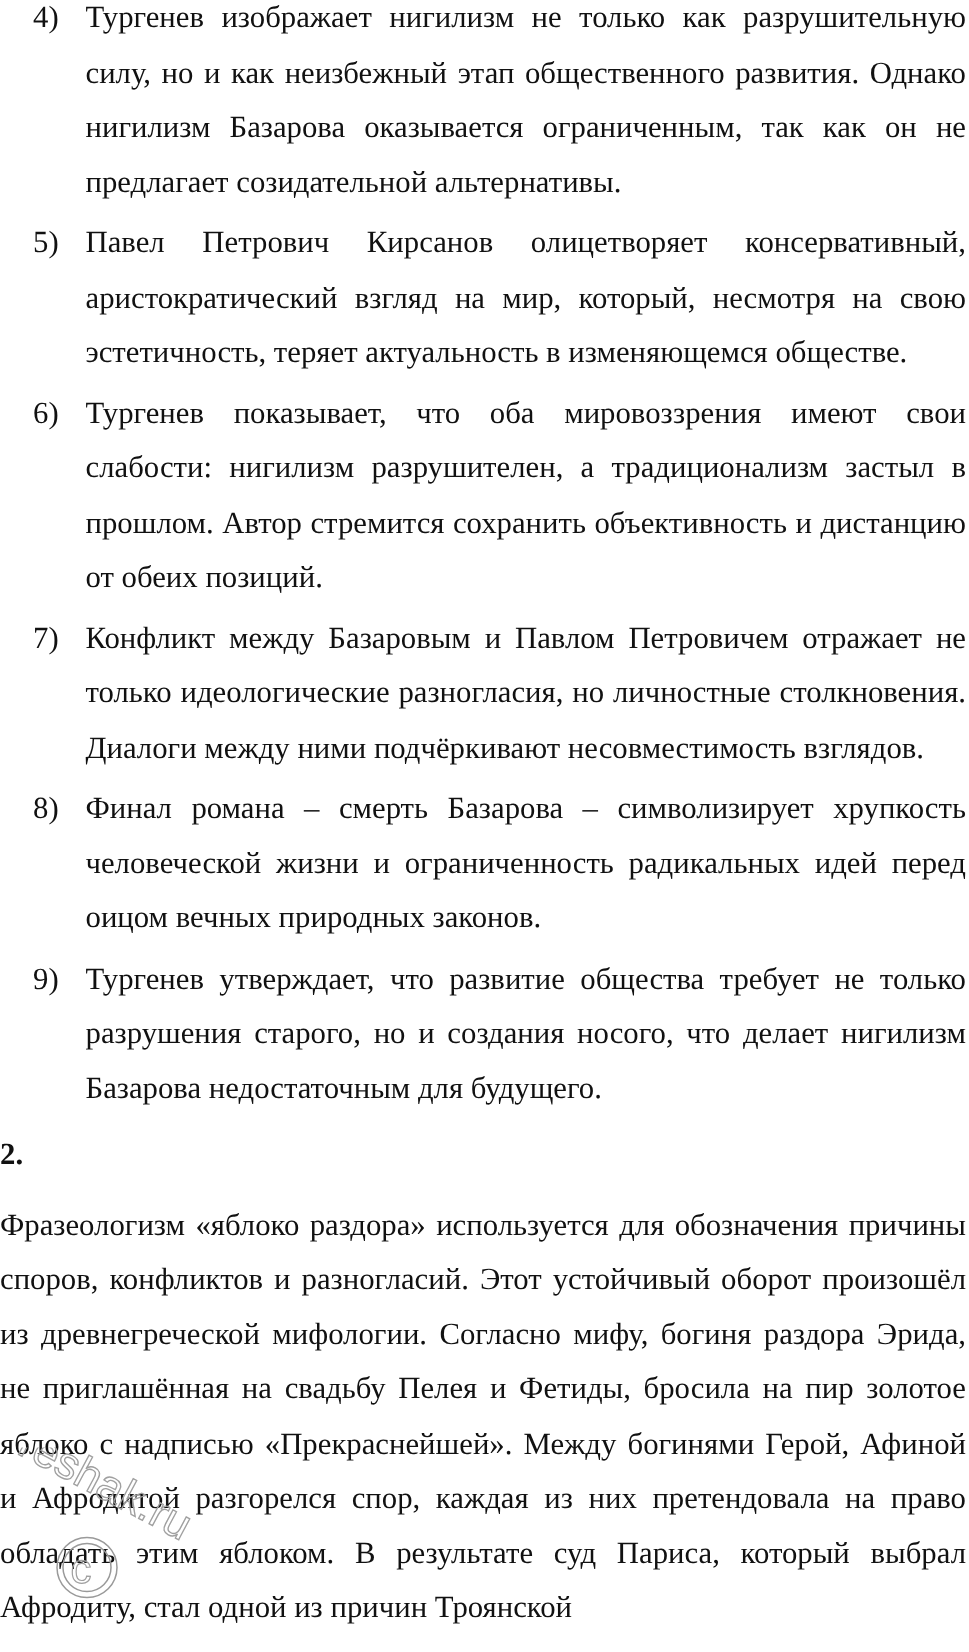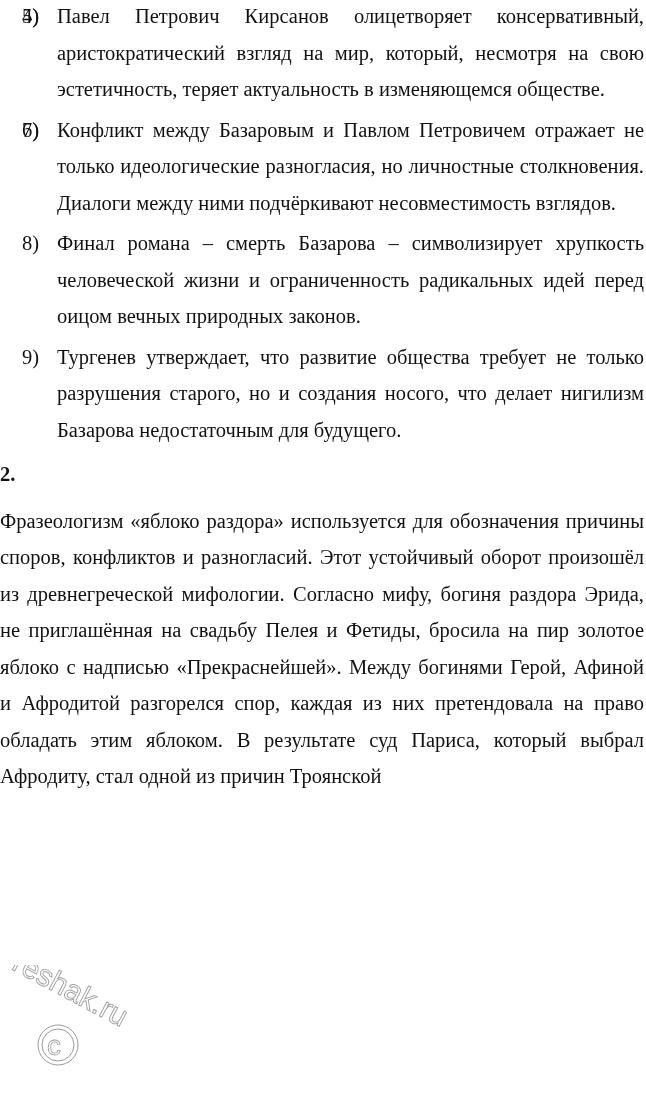--- a/index.html
+++ b/index.html
@@ -40,27 +40,29 @@
     pointer-events: none;
   }
 </style>
 </head>
 <body>
 
 <div class="page">
   <ol class="list">
     <li class="item first-item">
       <span class="marker">4)</span>
+      <span>Тургенев изображает нигилизм не только как разрушительную силу, но и как неизбежный этап общественного развития. Однако нигилизм Базарова оказывается ограниченным, так как он не предлагает созидательной альтернативы.</span>
     </li>
     <li class="item">
       <span class="marker">5)</span>
       <span>Павел Петрович Кирсанов олицетворяет консервативный, аристократический взгляд на мир, который, несмотря на свою эстетичность, теряет актуальность в изменяющемся обществе.</span>
     </li>
     <li class="item">
       <span class="marker">6)</span>
+      <span>Тургенев показывает, что оба мировоззрения имеют свои слабости: нигилизм разрушителен, а традиционализм застыл в прошлом. Автор стремится сохранить объективность и дистанцию от обеих позиций.</span>
     </li>
     <li class="item">
       <span class="marker">7)</span>
       <span>Конфликт между Базаровым и Павлом Петровичем отражает не только идеологические разногласия, но личностные столкновения. Диалоги между ними подчёркивают несовместимость взглядов.</span>
     </li>
     <li class="item">
       <span class="marker">8)</span>
       <span>Финал романа – смерть Базарова – символизирует хрупкость человеческой жизни и ограниченность радикальных идей перед оицом вечных природных законов.</span>
     </li>
     <li class="item">

